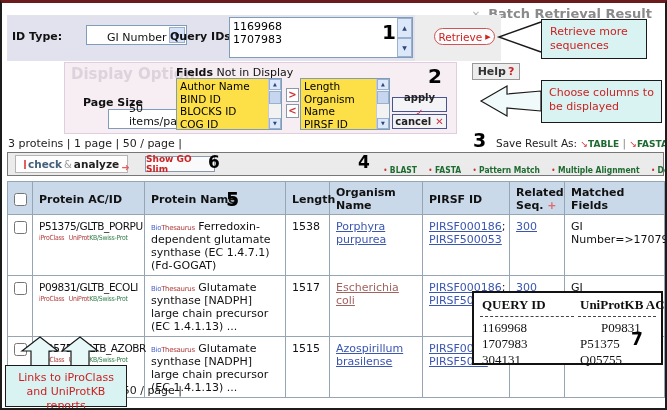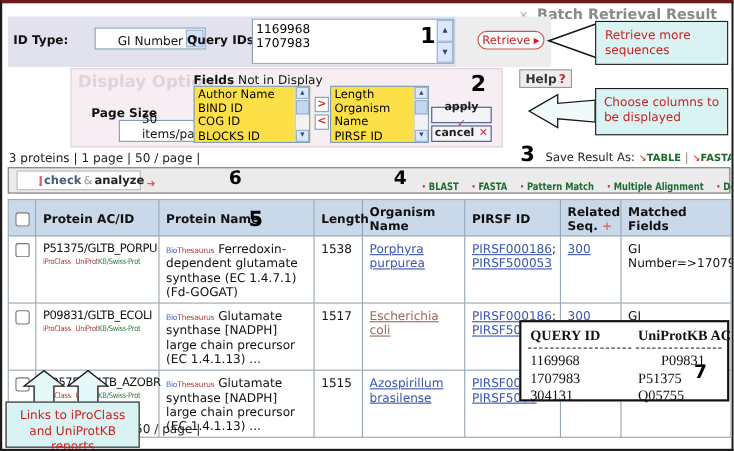--- a/index.html
+++ b/index.html
@@ -68,21 +68,21 @@
   .summary { position:absolute; font-size:11px; color:#222; }
   .saveline { position:absolute; left:494px; top:134px; font-size:10.5px; color:#222; white-space:nowrap; }
   .saveline .gl { color:#1e6b30; font-weight:bold; font-size:9px; text-transform:none; cursor:pointer; }
   .saveline .ra { color:#cc3333; font-size:9px; }
   .saveline .sep { color:#888; }
 
   
   .toolbar { position:absolute; left:5px; top:149px; width:657px; height:24px; background:#ebebeb;
              border:1px solid #777; }
   .ca-btn { position:absolute; left:7px; top:2px; width:113px; height:18px; background:#fdfdfd;
-            border:1px solid #b5b5b5; display:flex; align-items:center; padding-left:20px; gap:2px; cursor:pointer; }
+            border:1px solid #b5b5b5; display:flex; align-items:center; padding-left:8px; gap:2px; cursor:pointer; }
   .ca-bracket { width:5px; height:9px; border-left:2px solid #e06060; border-bottom:2px solid #e06060; }
   .ca-check { font-size:10.5px; font-weight:bold; color:#44607a; }
   .ca-amp { font-size:10px; color:#999; }
   .ca-analyze { font-size:10.5px; font-weight:bold; color:#222; }
   .ca-arrow { color:#e06060; font-size:10px; position:relative; top:3px; }
   .goslim { position:absolute; left:137px; top:3px; width:70px; height:16px; background:#fafafa;
             border:1px solid #8899aa; color:#cc2222; font-size:9px; font-weight:bold;
             display:flex; align-items:center; justify-content:center; cursor:pointer; }
   .tool-links { position:absolute; left:368px; top:5px; white-space:nowrap; transform:scaleX(0.8);
             transform-origin:left center; }
@@ -149,35 +149,35 @@
   </div>
   <div class="retrieve">
     <span>Retrieve</span>
     <span class="play">▶</span>
   </div>
   <div class="ann" style="left:380px; top:17px; font-size:20px;">1</div>
 
   <svg class="co-svg" style="left:493px; top:15px;" width="48" height="38">
     <polyline points="46,4 4,19 46,34" fill="none" stroke="#1a1a1a" stroke-width="1.5"></polyline>
   </svg>
-  <div class="callout" style="left:539px; top:16px; width:121px; height:40px; text-align:left; padding-left:8px;">Retrieve more sequences</div>
+  <div class="callout" style="left:539px; top:16px; width:106px; height:40px; text-align:left; padding-left:8px;">Retrieve more sequences</div>
 
   <div class="panel">
     <div class="watermark">Display Option</div>
     <div class="plabel" style="left:18px; top:33px; font-weight:bold;">Page Size</div>
     <div class="fakeselect" style="left:14px; top:46px; width:101px; height:20px;">
       <span>50 items/page</span>
       <span class="arrow">▼</span>
     </div>
     <div class="plabel" style="left:111px; top:3px;"><b>Fields</b><span> Not in Display</span></div>
     <div class="listbox" style="left:111px; top:15px; width:106px; height:52px;">
       <div>Author Name</div>
       <div>BIND ID</div>
+      <div>BLOCKS ID</div>
       <div>COG ID</div>
-      <div>BLOCKS ID</div>
       <div class="sb">
         <div class="up">▲</div>
         <div class="th"></div>
         <div class="dn">▼</div>
       </div>
     </div>
     <div class="movebtn" style="left:221px; top:25px;">&gt;</div>
     <div class="movebtn" style="left:221px; top:41px;">&lt;</div>
     <div class="listbox" style="left:235px; top:15px; width:90px; height:52px;">
       <div>Length</div>
@@ -220,20 +220,21 @@
   </div>
 
   <div class="toolbar">
     <div class="ca-btn">
       <span class="ca-bracket"></span>
       <span class="ca-check">check</span>
       <span class="ca-amp">&amp;</span>
       <span class="ca-analyze">analyze</span>
       <span class="ca-arrow">➜</span>
     </div>
+    <div class="goslim">Show GO Slim</div>
     <div class="tool-links">
       <span class="bul">•</span><span class="tl">BLAST</span>
       <span class="bul">•</span><span class="tl">FASTA</span>
       <span class="bul">•</span><span class="tl">Pattern Match</span>
       <span class="bul">•</span><span class="tl">Multiple Alignment</span>
       <span class="bul">•</span><span class="tl">Domain Display</span>
     </div>
   </div>
   <div class="ann" style="left:206px; top:149px; font-size:17px;">6</div>
   <div class="ann" style="left:356px; top:149px; font-size:17px;">4</div>

